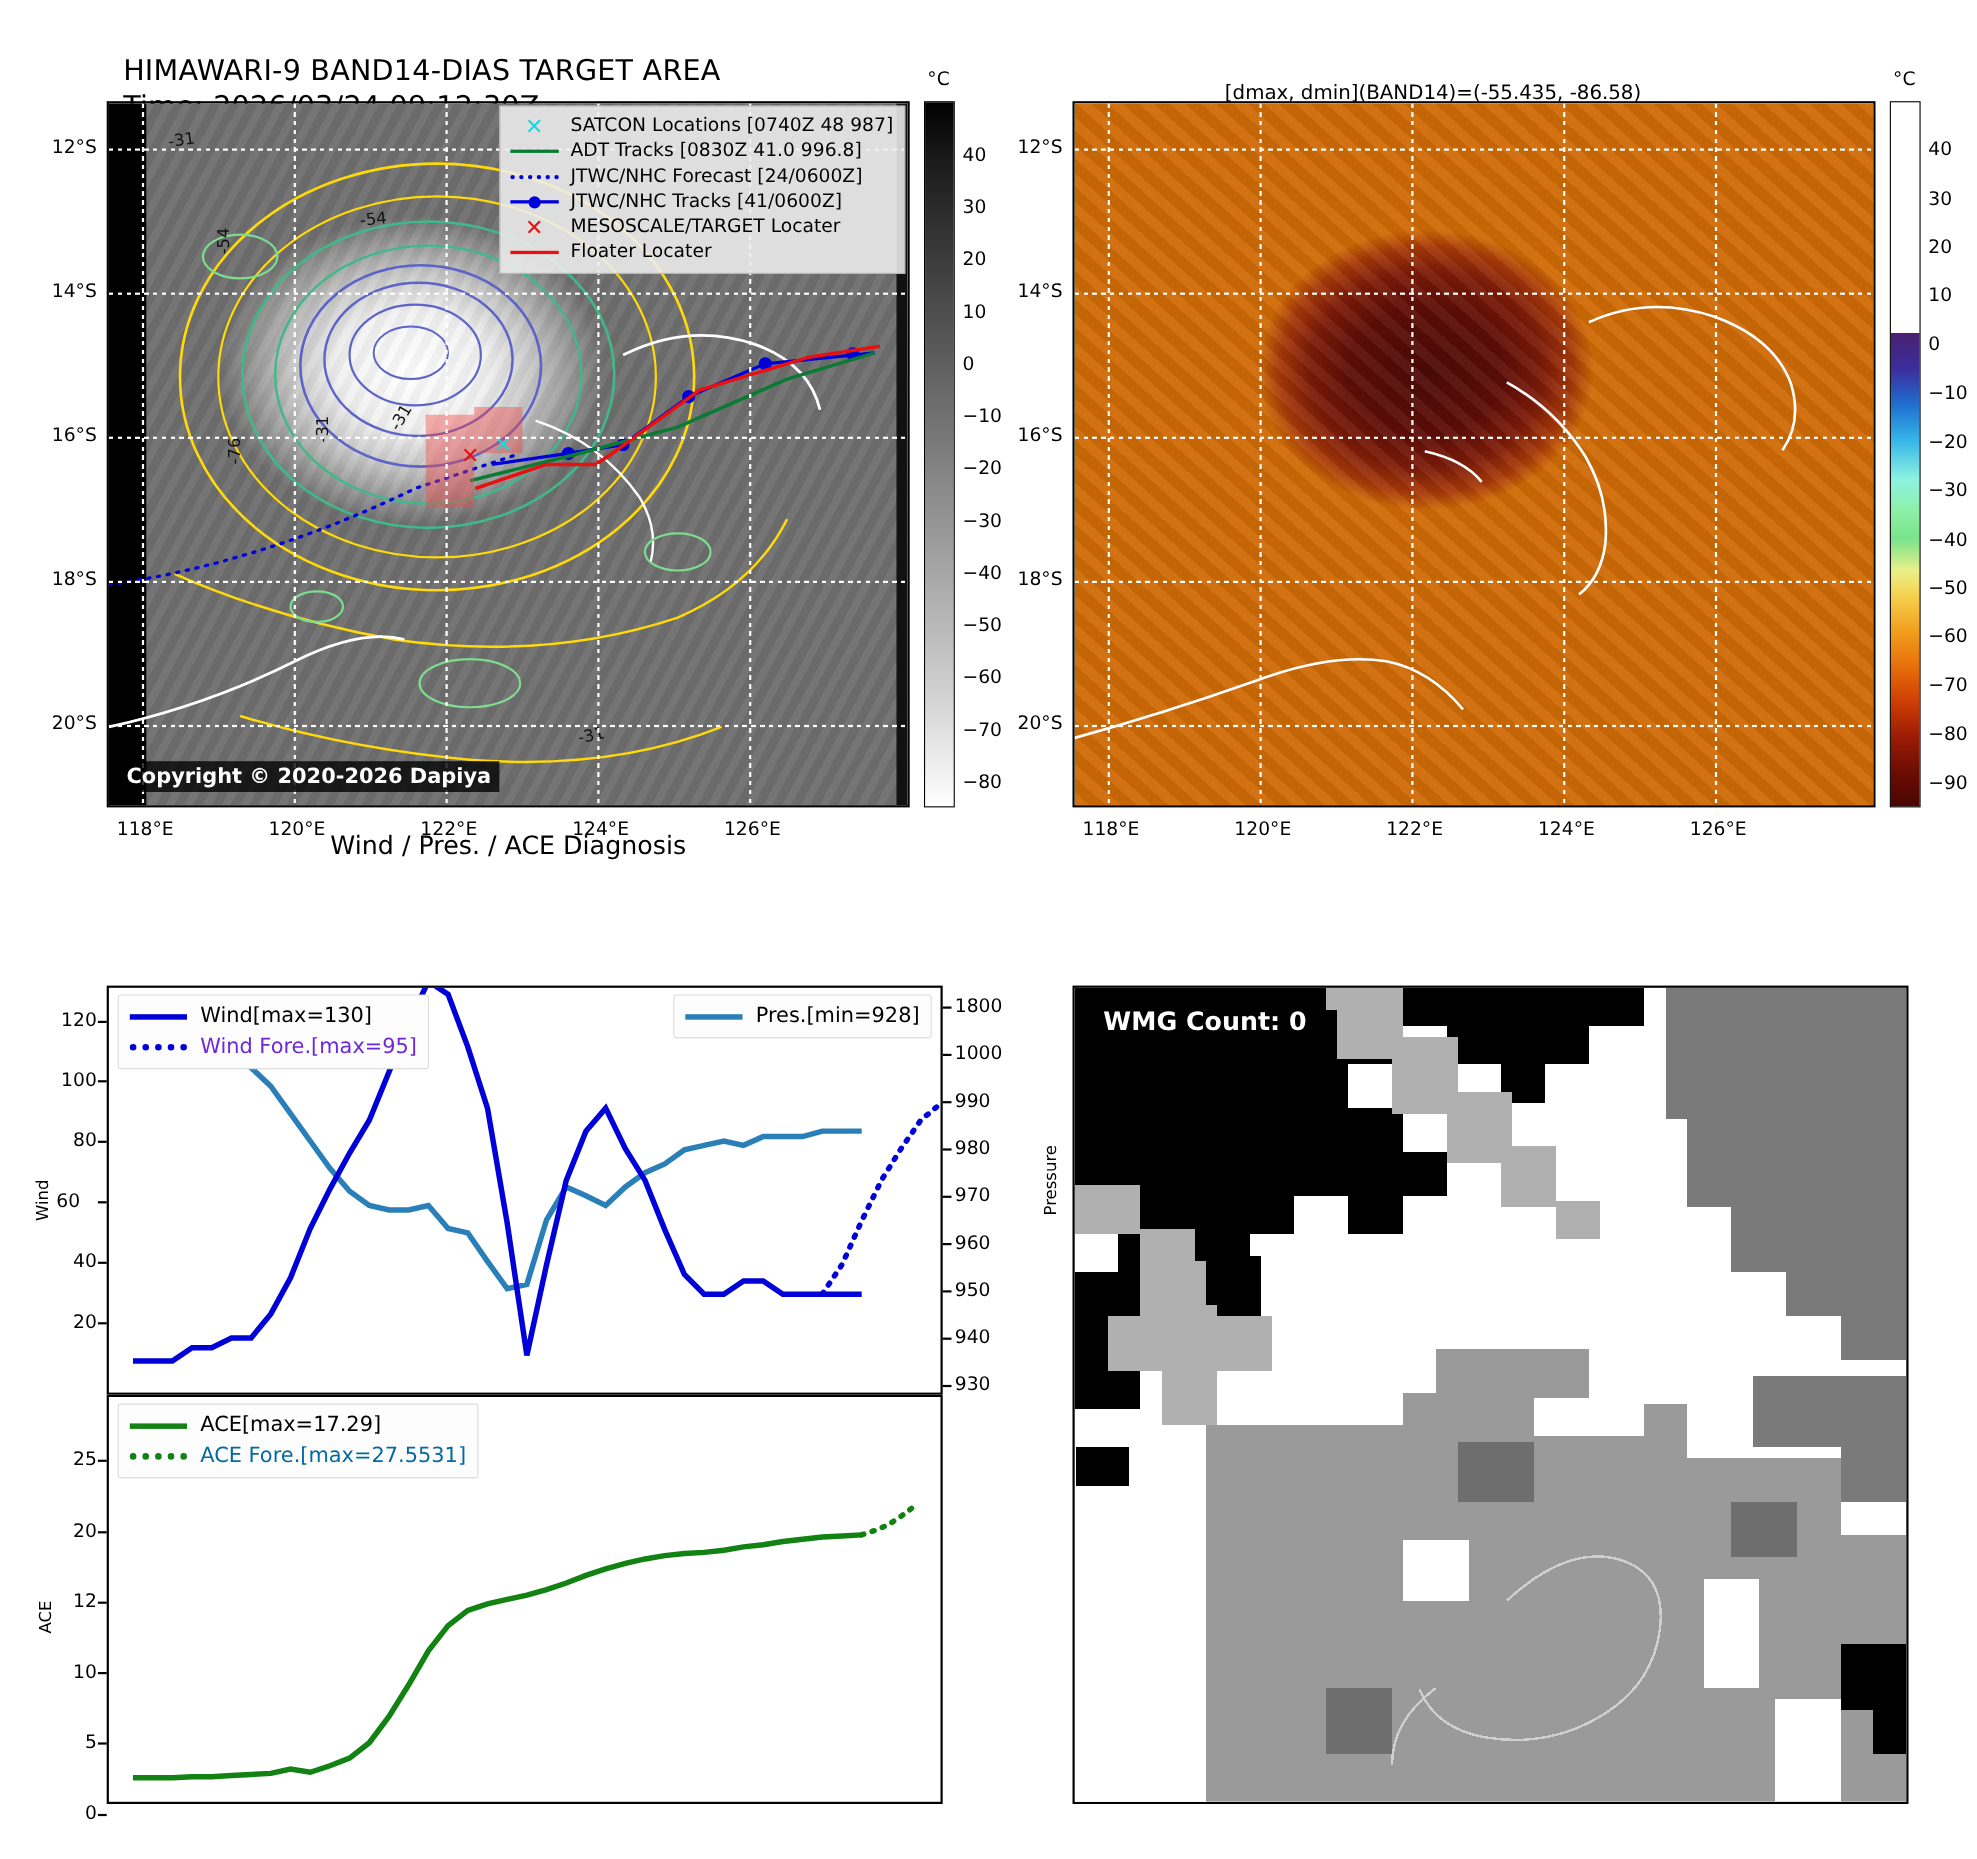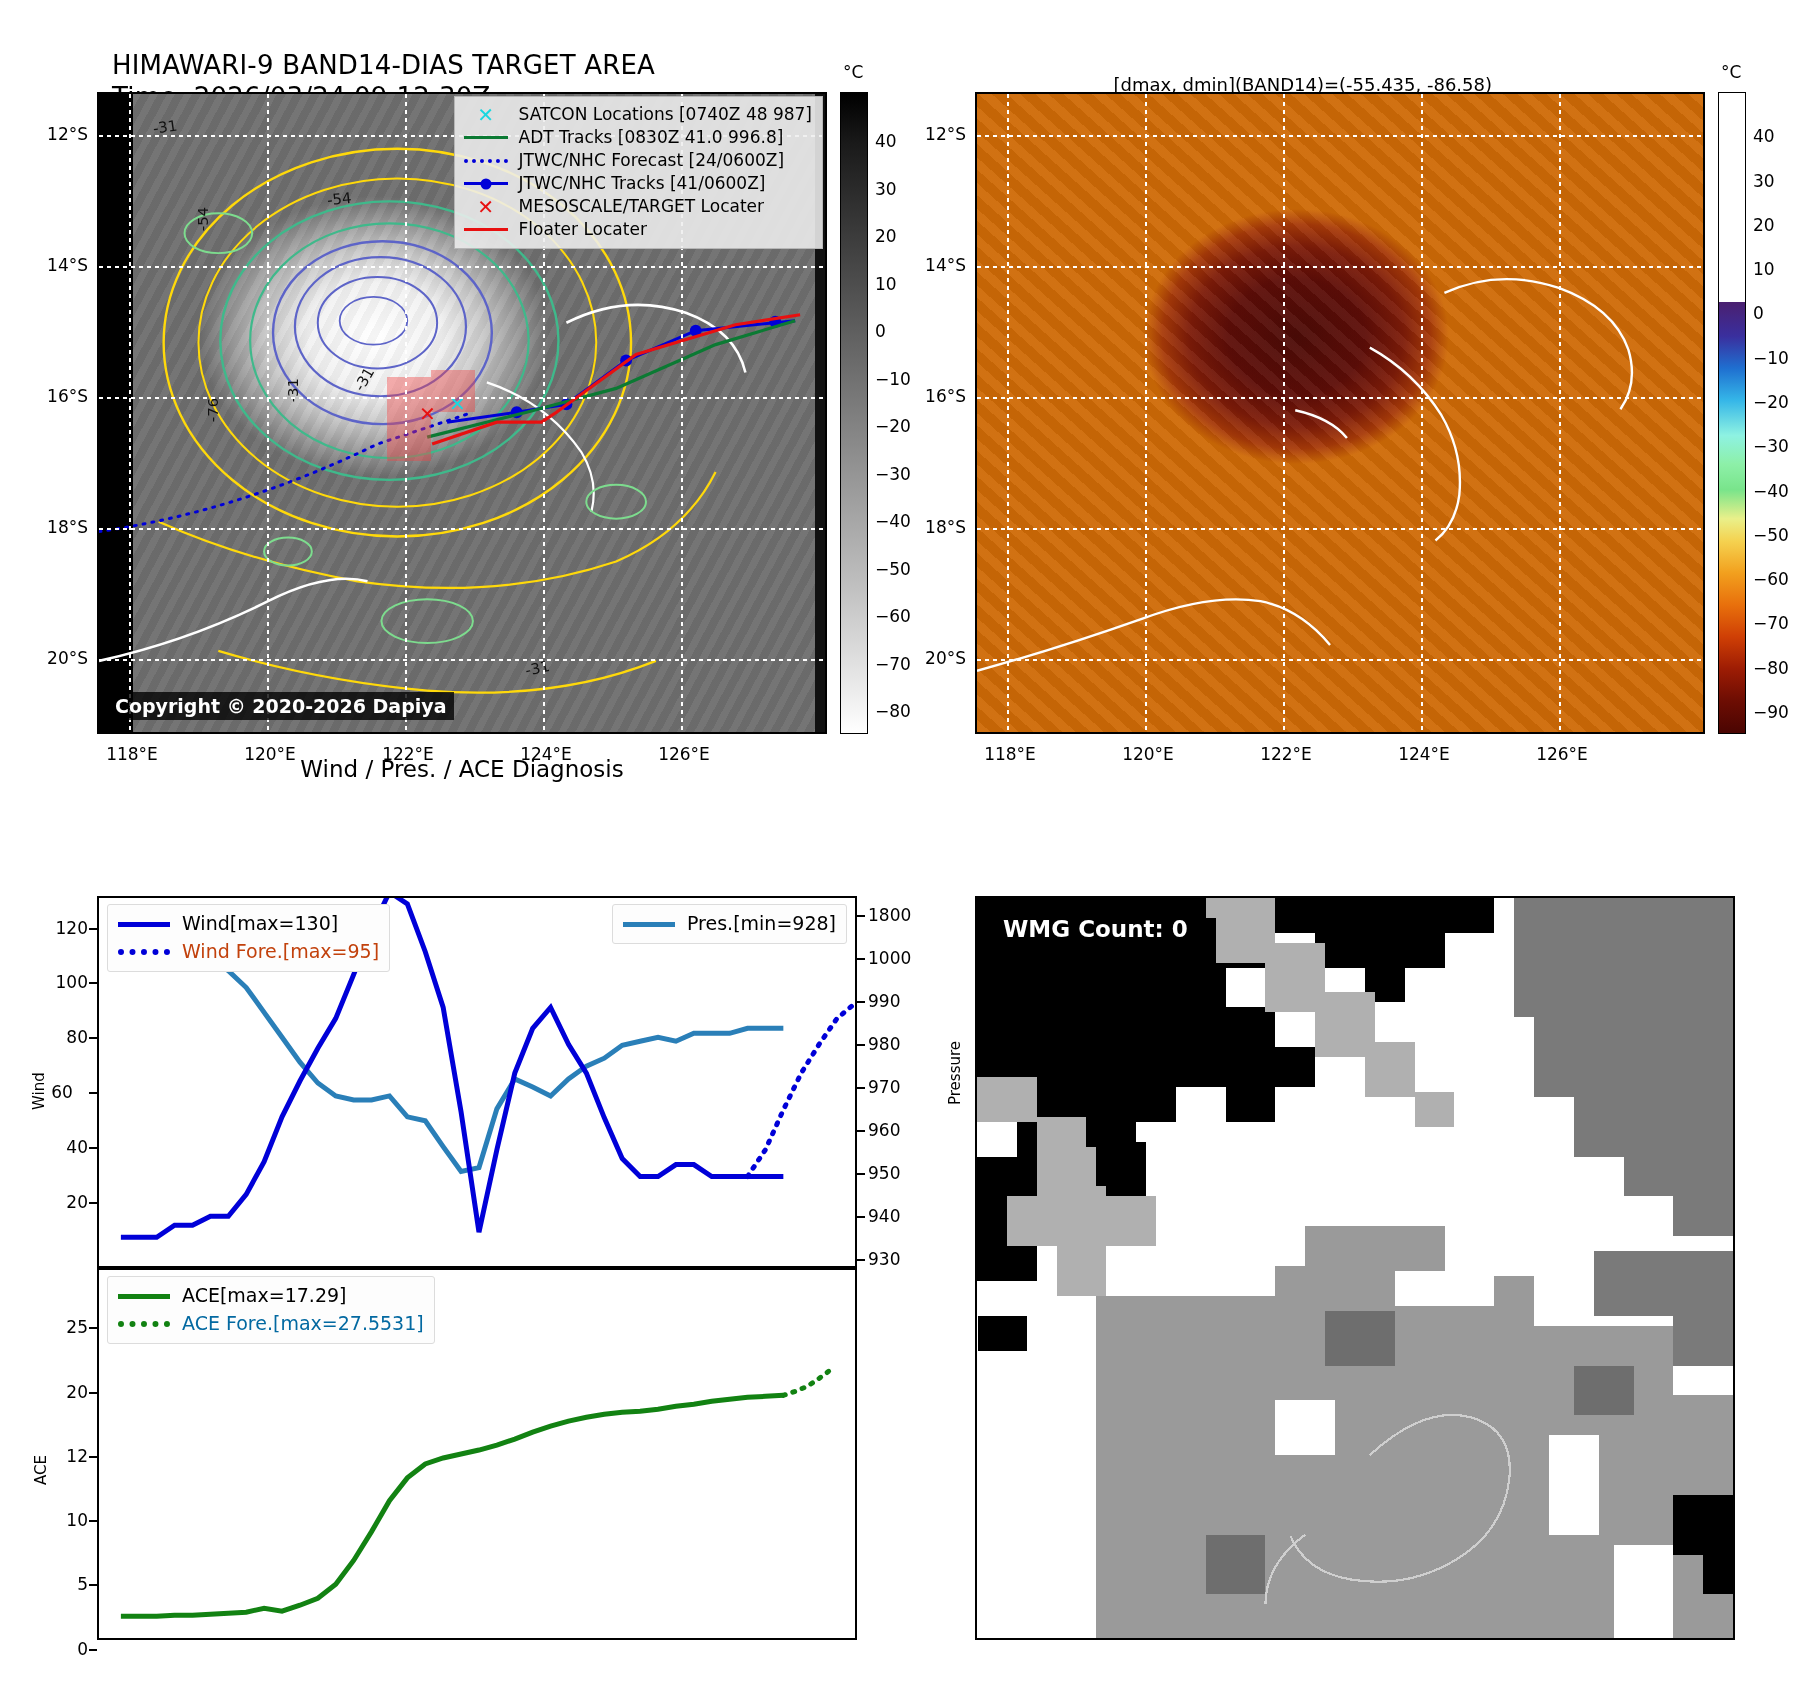--- a/index.html
+++ b/index.html
@@ -318,21 +318,21 @@
     <div class="row" style="color:#0000d8;">
       <span class="cl-key">
           <span class="solid" style="background:#0000d8;"></span>
         </span>
       <span style="color:#000;">Wind[max=130]</span>
     </div>
     <div class="row" style="color:#0000d8;">
       <span class="cl-key">
           <span class="dotted"></span>
         </span>
-      <span style="color:#c2410c;">Wind Fore.[max=95]</span>
+      <span style="color:#6d28d9;">Wind Fore.[max=95]</span>
     </div>
   </div>
   <div class="chart-legend" style="right:8px;top:6px;">
     <div class="row" style="color:#2a7fb8;">
       <span class="cl-key">
           <span class="solid" style="background:#2a7fb8;"></span>
         </span>
       <span style="color:#000;">Pres.[min=928]</span>
     </div>
   </div>

